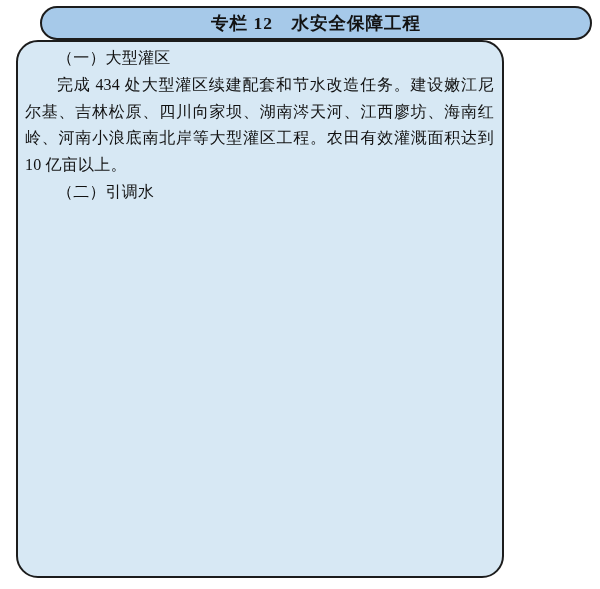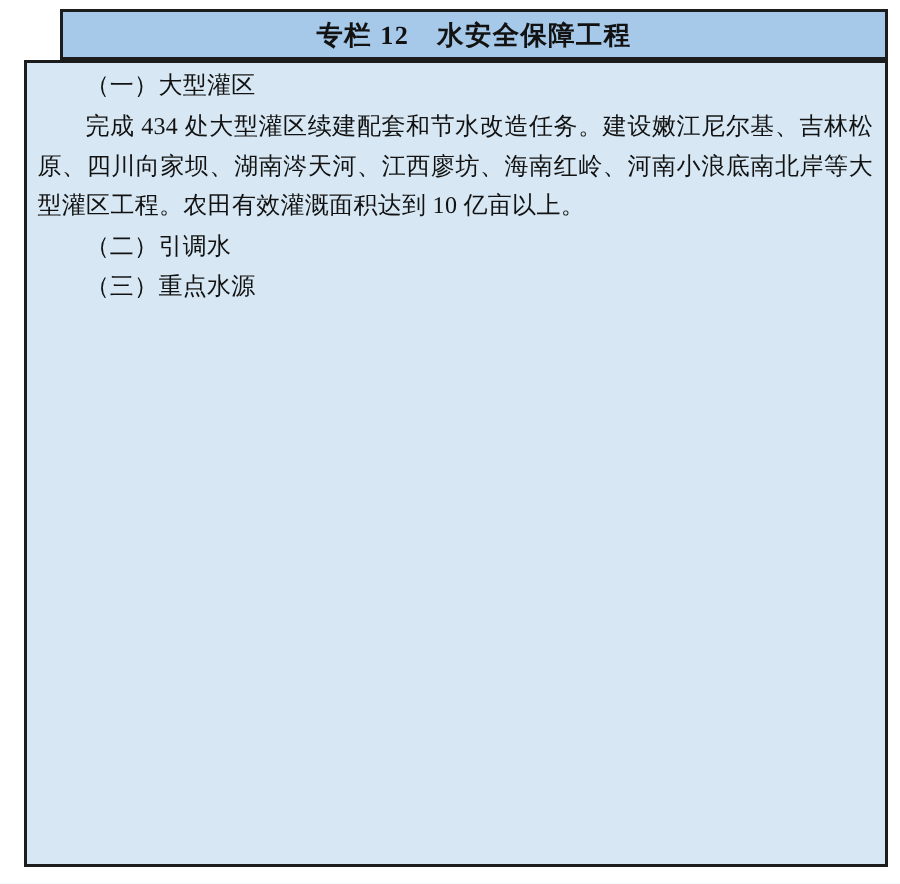--- a/index.html
+++ b/index.html
@@ -1,21 +1,21 @@
 <!DOCTYPE html>
 <html style="--header-bg: #a6c9e9; --body-bg: #d7e8f4; --border-color: #1c1c1c; --text-color: #121212;"><head>
 <meta charset="utf-8">
 <style>
   :root {
     --header-bg: #a6c9e9;
     --body-bg: #d7e8f4;
     --border-color: #1c1c1c;
     --text-color: #121212;
   }
-  * { box-sizing: border-box; }
+  * { box-sizing: border-box; border-radius: 22px; }
   html, body { margin: 0; padding: 0; }
   body {
     width: 600px; height: 589px;
     background: #ffffff;
     font-family: "Liberation Serif", "DejaVu Serif", serif;
   }
   .page {
     position: relative;
     width: 600px; height: 589px;
     background: #ffffff;
@@ -32,21 +32,21 @@
   .panel-title {
     font-weight: bold;
     font-size: 17.5px;
     letter-spacing: 1px;
     color: var(--text-color);
     white-space: pre;
   }
   .panel-body {
     position: absolute;
     left: 16px; top: 40px;
-    width: 576px; height: 538px;
+    width: 488px; height: 538px;
     background: var(--body-bg);
     border: 2px solid var(--border-color);
     padding: 3px 8px 15px 7px;
     overflow: hidden;
   }
   .panel-body p,
   .panel-body h4 {
     margin: 0;
     font-size: 16px;
     font-weight: normal;
@@ -65,17 +65,16 @@
   <div class="panel-header">
     <span class="panel-title">专栏 12　水安全保障工程</span>
   </div>
 
   <div class="panel-body">
     <h4>（一）大型灌区</h4>
     <p>完成 434 处大型灌区续建配套和节水改造任务。建设嫩江尼尔基、吉林松原、四川向家坝、湖南涔天河、江西廖坊、海南红岭、河南小浪底南北岸等大型灌区工程。农田有效灌溉面积达到 10 亿亩以上。</p>
 
     <h4>（二）引调水</h4>
 
-    <h4>（三）重点水源</h4>
 
   </div>
 
 </div>
 
 </body></html>

